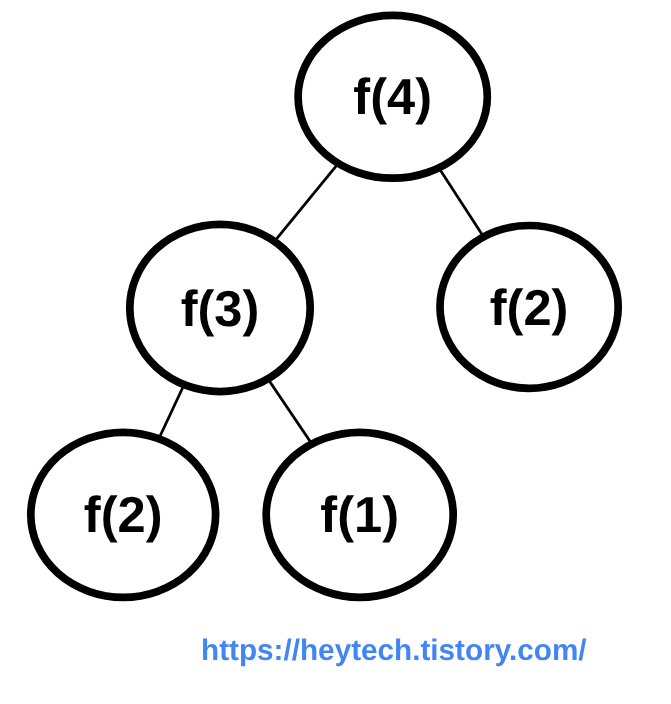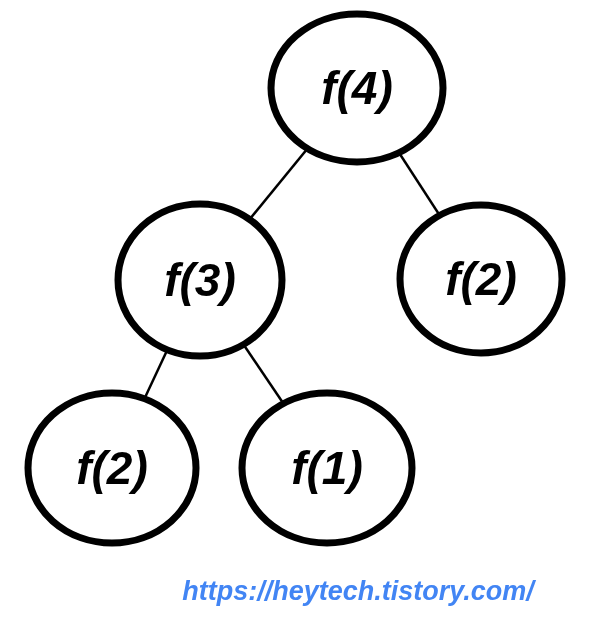--- a/index.html
+++ b/index.html
@@ -9,21 +9,20 @@
     width: 610px;
     height: 640px;
     overflow: hidden;
     font-family: "Liberation Sans", sans-serif;
   }
   .canvas {
     position: relative;
     width: 610px;
     height: 464px;
     background: #ffffff;
-    font-style: italic;
   }
   svg { display: block; }
   .edge {
     stroke: #000000;
     stroke-width: 2.5;
     fill: none;
   }
   .node-circle {
     fill: #ffffff;
     stroke: #000000;

